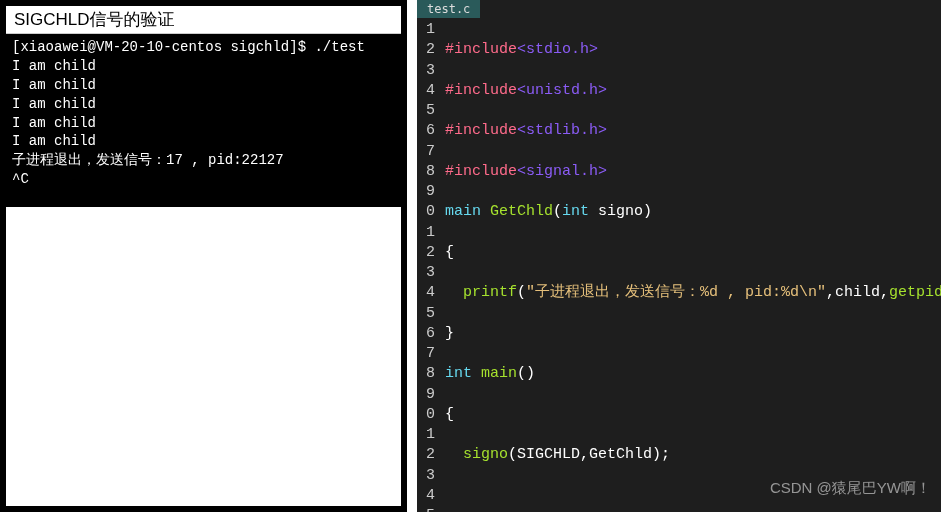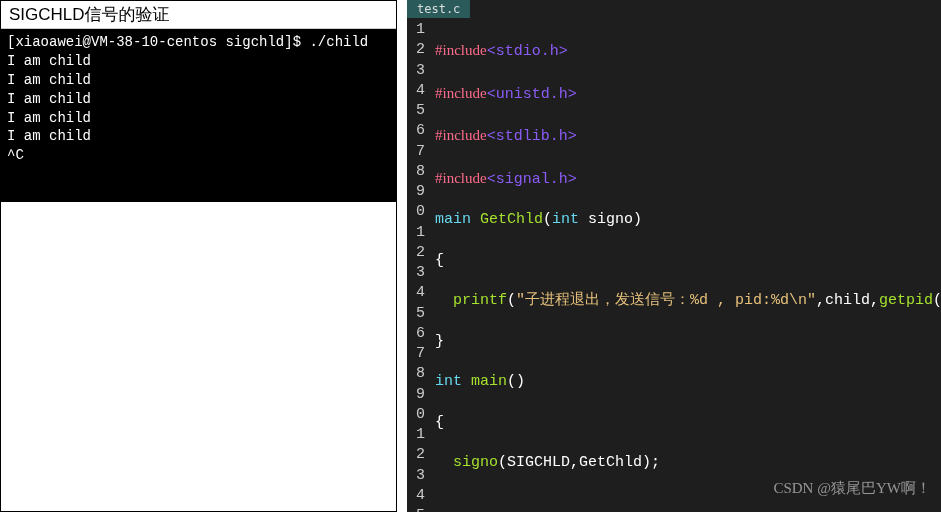--- a/index.html
+++ b/index.html
@@ -13,21 +13,21 @@
     overflow: hidden;
   }
   .container {
     display: flex;
     width: 100%;
     height: 100%;
   }
   .left-panel {
     width: 395px;
     flex-shrink: 0;
-    border: 1px solid #000000;
+    border: 6px solid #000000;
   }
   .title-bar {
     background: #fff;
     color: #000;
     padding: 2px 8px;
     font-size: 17px;
     border-bottom: 1px solid #ccc;
   }
   .terminal {
     background: #000;
@@ -72,49 +72,50 @@
     font-size:12px;
     padding:1px 10px;
   }
   .editor-body { display:flex; flex-direction:column; width:100%;}
   .code {
     padding: 2px 4px;
     white-space: pre;
     color: #d4d4d4;
   }
   .kw2 { color: #66d9ef; }
-  .hdr { color: #ff6b8b; font-family: Liberation Serif, serif; }
+  .hdr { color: #ff6b8b; }
   .angle { color: #8b5cf6; }
   .str { color: #e6c07b; }
   .fn { color: #a6e22e; }
   .id { color: #fff; }
   .watermark {
     position: absolute;
     right: 10px;
     bottom: 14px;
     color: rgba(200,200,200,0.7);
     font-size: 15px;
-    font-family: Liberation Serif, serif;
+    font-family: Liberation Sans, sans-serif;
     pointer-events: none;
   }
   .code-wrap{display:flex;}
 </style>
 </head>
 <body>
 
 <div class="container">
   <div class="left-panel">
     <div class="title-bar">SIGCHLD信号的验证</div>
     <div class="terminal">
-      <div class="term-line"><span class="prompt-user">[xiaoawei@VM-38-10-centos sigchld]$ </span><span class="cmd">./child</span></div>
+      <div class="term-line"><span class="prompt-user">[xiaoawei@VM-20-10-centos sigchld]$ </span><span class="cmd">./test</span></div>
       <div class="term-line">I am child</div>
       <div class="term-line">I am child</div>
       <div class="term-line">I am child</div>
       <div class="term-line">I am child</div>
       <div class="term-line">I am child</div>
+      <div class="term-line">子进程退出，发送信号：17 , pid:22127</div>
       <div class="term-line">^C</div>
     </div>
   </div>
 
   <div class="editor">
     <div class="editor-body">
       <div class="tab-row">
         <div class="tab">test.c</div>
       </div>
       <div class="code-wrap">

